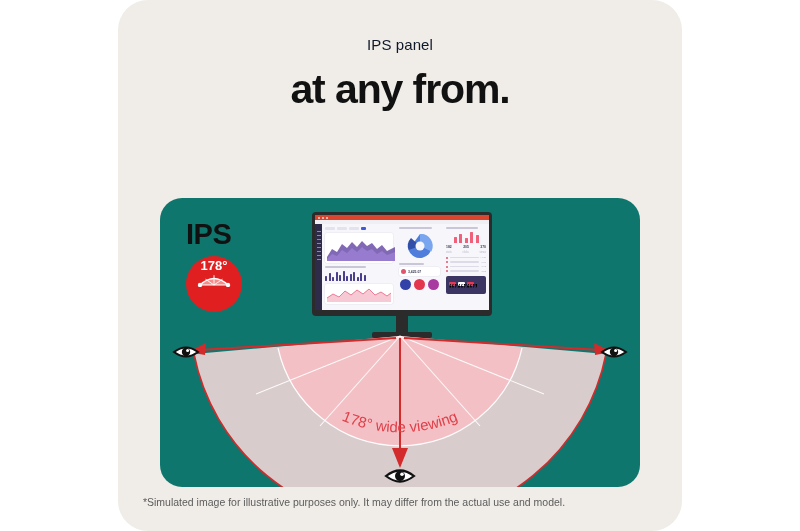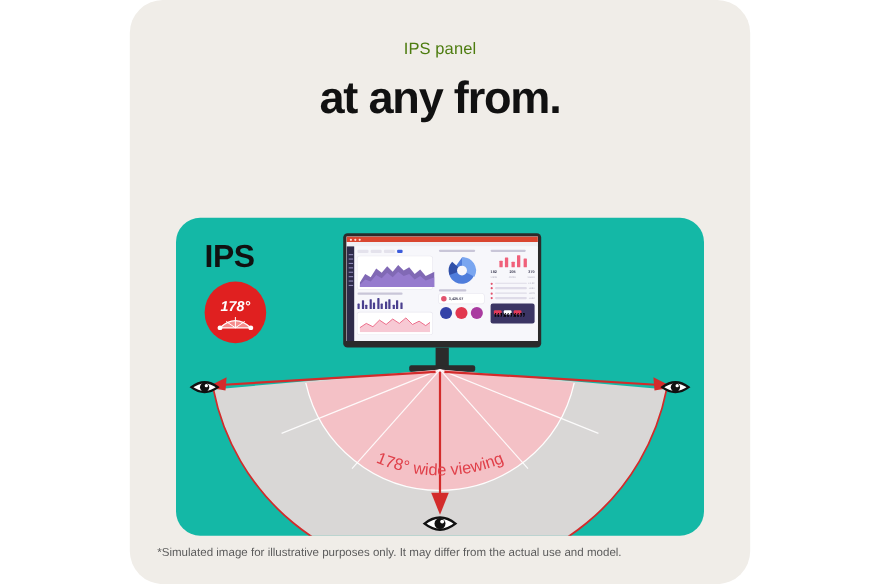--- a/index.html
+++ b/index.html
@@ -13,44 +13,44 @@
 
   
   .beige-card{
     position:absolute;left:118px;top:0px;width:564px;height:531px;
     background:#F0EDE8;border-radius:30px;
   }
 
   
   .eyebrow{
     position:absolute;left:118px;top:36px;width:564px;
-    text-align:center;font-size:15px;color:#4d7c0f;letter-spacing:.1px;
+    text-align:center;font-size:15px;color:#0f172a;letter-spacing:.1px;
   }
   .headline{
     position:absolute;left:118px;top:66px;width:564px;
     text-align:center;color:#111111;
     font-size:41px;line-height:46px;font-weight:700;letter-spacing:-1.1px;
   }
   .headline .l2{display:block;}
 
   
   .white-card{
     position:absolute;left:160px;top:198px;width:480px;height:289px;
-    background:#14b8a6;border-radius:22px;overflow:hidden;
+    background:#0f766e;border-radius:22px;overflow:hidden;
   }
 
   
   .ips-word{
     position:absolute;left:26px;top:20px;
     font-size:29px;font-weight:700;color:#111;letter-spacing:-0.5px;
   }
   .ips-circle{
     position:absolute;left:26px;top:58px;width:56px;height:56px;
     border-radius:50%;background:#E02020;
-    display:flex;flex-direction:column;align-items:center;justify-content:center;font-style:italic;
+    display:flex;flex-direction:column;align-items:center;justify-content:flex-start;
   }
   .ips-circle .deg{
     color:#fff;font-size:13px;font-weight:700;line-height:13px;margin-top:3px;
   }
   .ips-circle .fanicon{margin-top:1px;}
 
   
   .monitor{position:absolute;left:152px;top:14px;width:180px;height:125px;}
   .mon-bezel{
     position:absolute;left:0;top:0;width:180px;height:104px;

